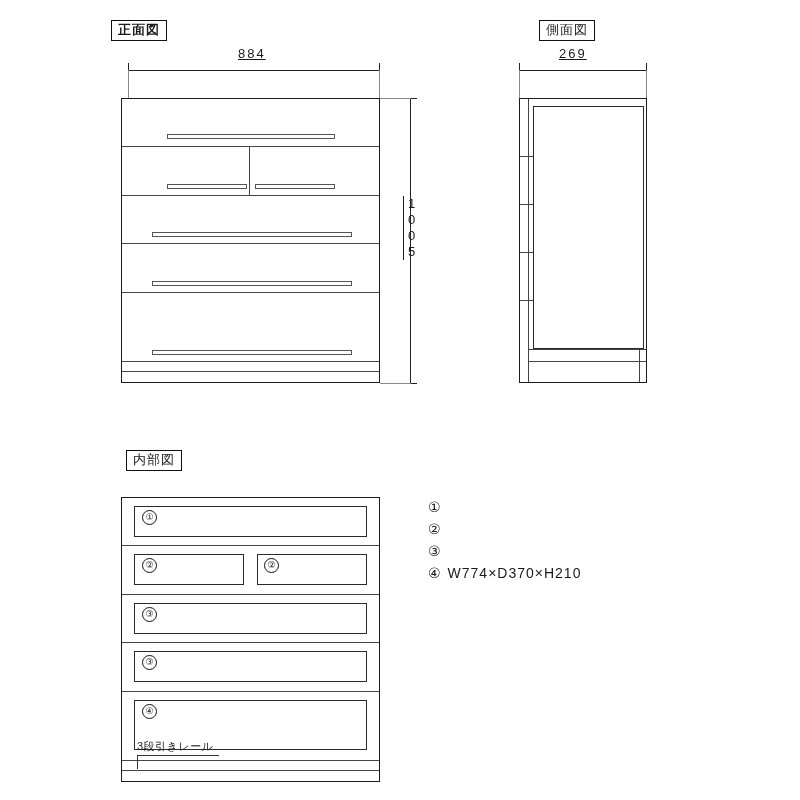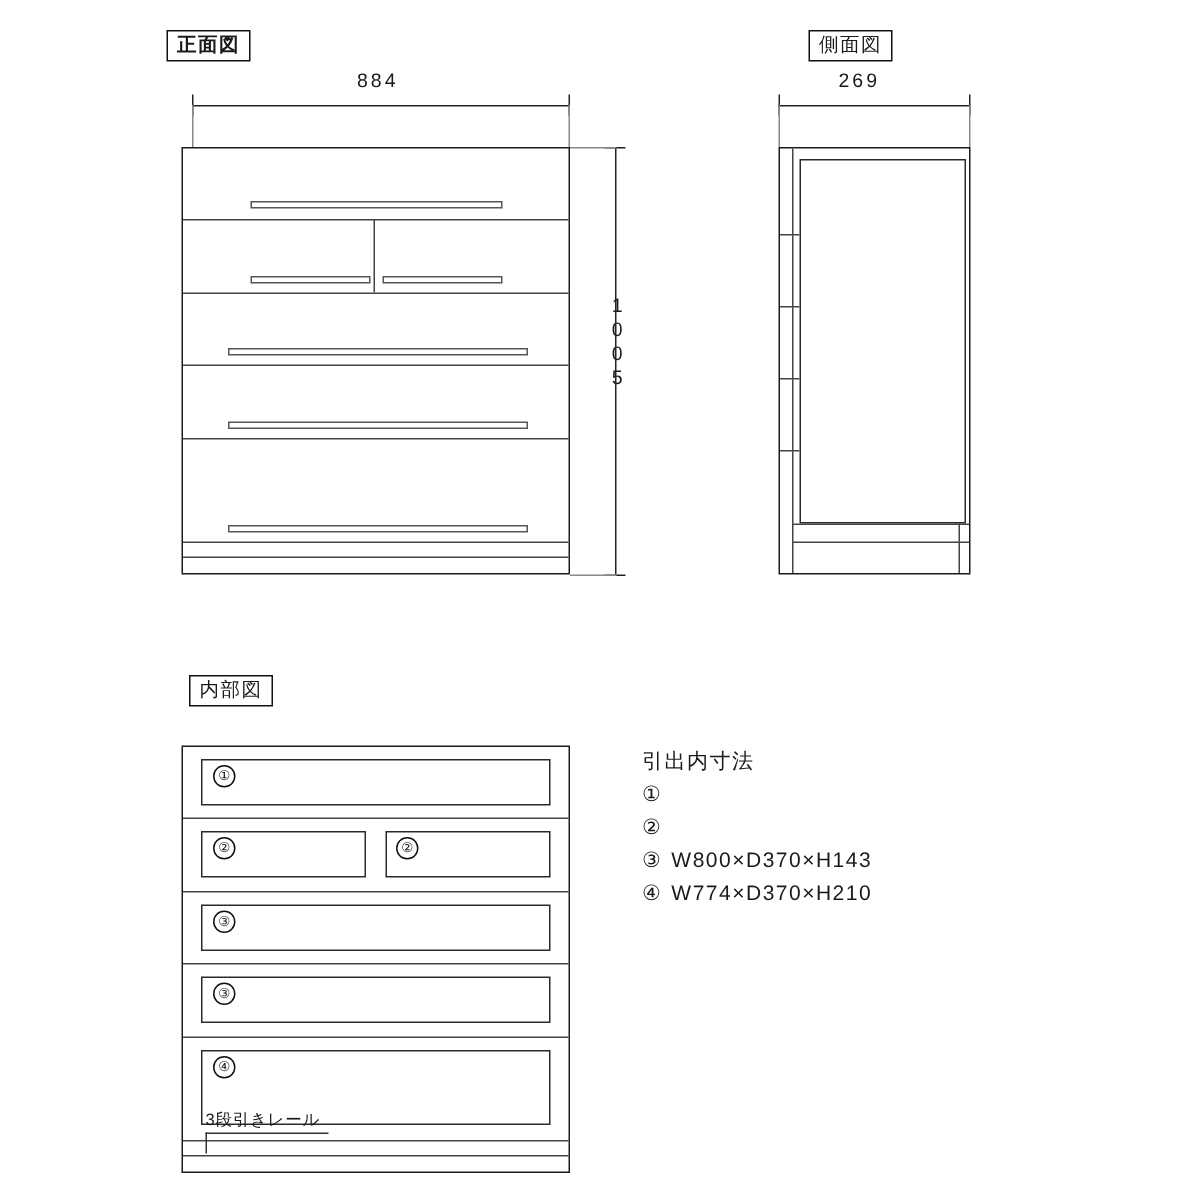--- a/index.html
+++ b/index.html
@@ -13,21 +13,21 @@
 
   
   .titlebox{
     border:1.5px solid #111;background:#fff;
     font-size:13px;letter-spacing:1px;
     padding:2px 6px 3px 6px;line-height:1.1;
     white-space:nowrap;
   }
 
   
-  .dimtext{font-size:13px;letter-spacing:2px;white-space:nowrap;}
+  .dimtext{font-size:13px;letter-spacing:2px;white-space:nowrap;text-decoration:underline;}
   .dimtext.vert{
     writing-mode:vertical-rl;text-orientation:upright;
     letter-spacing:1px;
   }
 
   
   .hline{background:#222;height:1px;}
   .vline{background:#222;width:1px;}
   .hline-thin{background:#444;height:1px;}
 
@@ -139,30 +139,28 @@
     <div class="abs circ" style="left:20px;top:109px;">③</div>
     <div class="abs circ" style="left:20px;top:157px;">③</div>
     <div class="abs circ" style="left:20px;top:206px;">④</div>
   </div>
 
   <div class="abs rail-label" style="left:137px;top:739px;">3段引きレール</div>
   <div class="abs hline" style="left:137px;top:755px;width:82px;background:#333;"></div>
   <div class="abs vline" style="left:137px;top:755px;height:14px;background:#333;"></div>
 
   <div class="abs" style="left:428px;top:496px;">
-    <div class="spec-title">引出内寸法</div>
     <div style="display:flex;gap:6px;">
       <span class="spec">①</span>
     </div>
     <div style="display:flex;gap:6px;">
       <span class="spec">②</span>
     </div>
     <div style="display:flex;gap:6px;">
       <span class="spec">③</span>
-      <span class="spec">W800×D370×H143</span>
     </div>
     <div style="display:flex;gap:6px;">
       <span class="spec">④</span>
       <span class="spec">W774×D370×H210</span>
     </div>
   </div>
 
 </div>
 
 </body></html>

